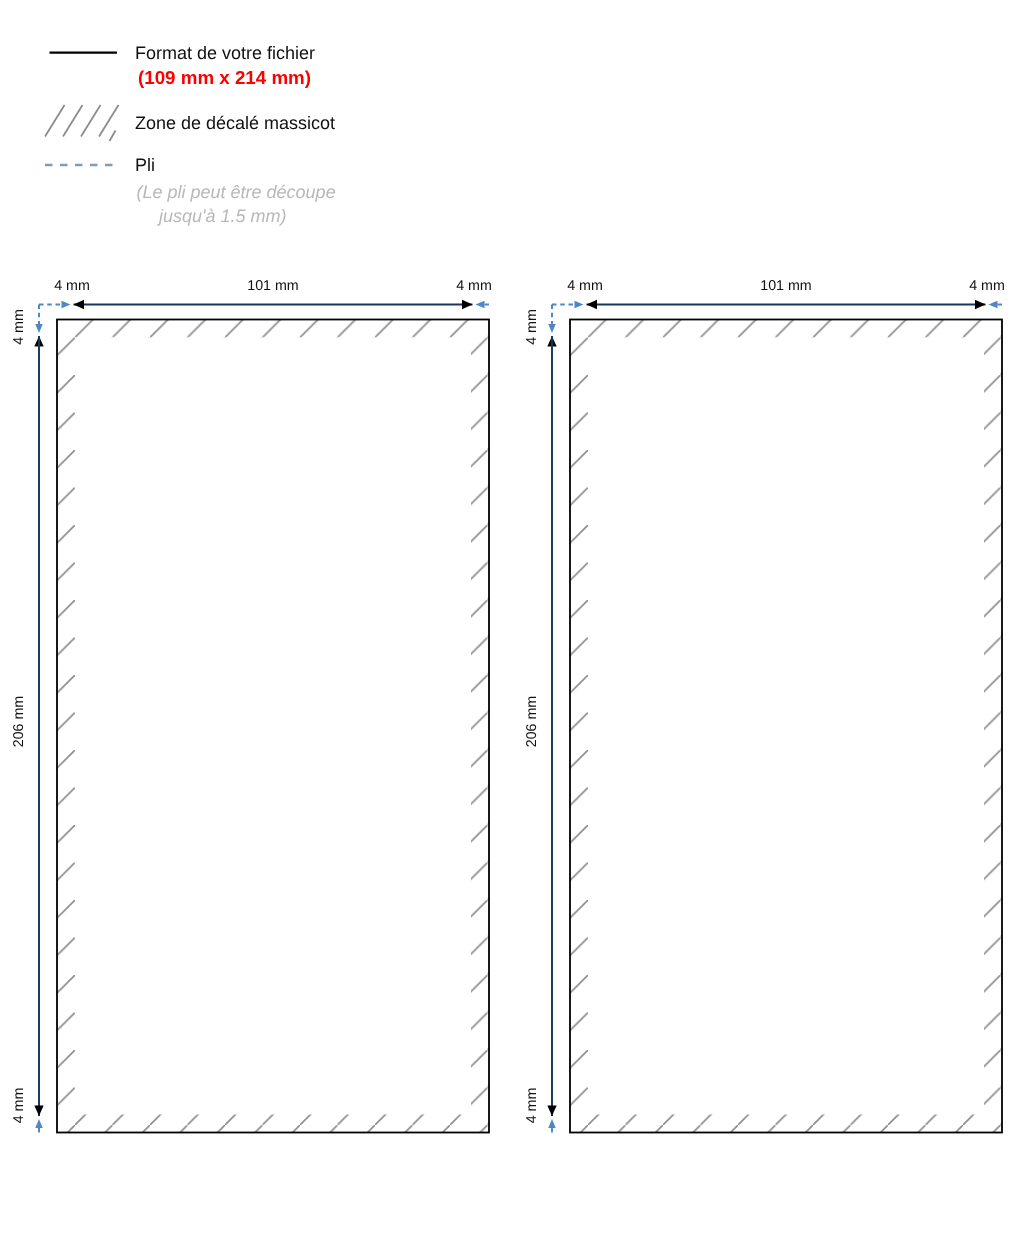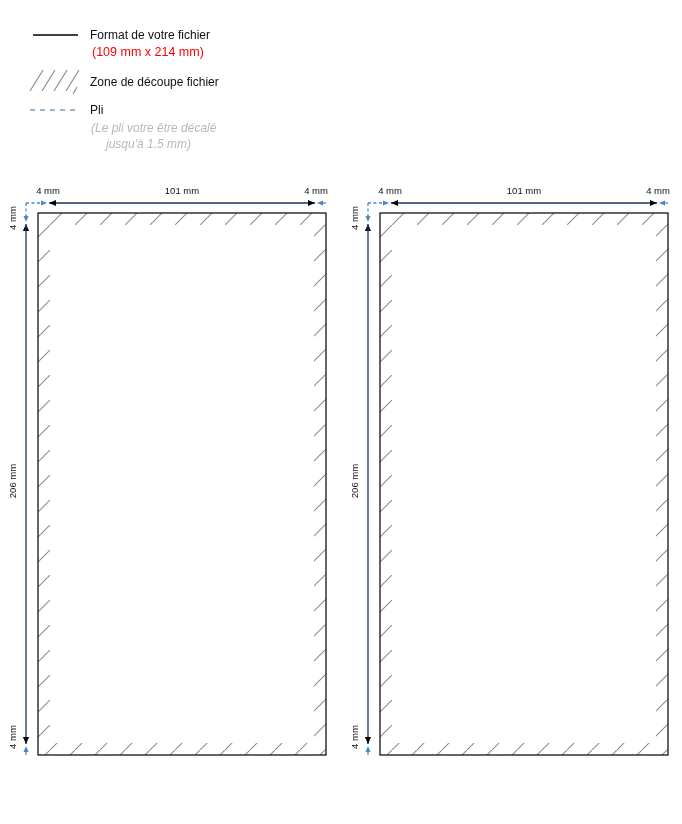--- a/index.html
+++ b/index.html
@@ -26,21 +26,21 @@
 
   .legend-text {
     position:absolute;
     font-size:12px;
     color:#111;
     white-space:nowrap;
     line-height:1.2;
   }
   .red-bold {
     color:var(--format-size-red,#ff0000);
-    font-weight:normal;
+    font-weight:bold;
     font-size:12.5px;
     text-align:right;
   }
   .note {
     color:var(--note-gray,#b8b8b8);
     font-style:italic;
   }
 </style>
 </head>
 <body>
@@ -91,23 +91,23 @@
         <polygon points="26,746 23.5,752 28.5,752" style="fill:var(--bleed-blue,#4e87c4)"></polygon>
         <path d="M26,752 V755" fill="none" style="stroke:var(--bleed-blue,#4e87c4)" stroke-width="1.3" stroke-dasharray="3,2.5"></path>
       </g>
     </g>
 
     <use href="#panel-gfx" x="342"></use>
   </svg>
 
   <div class="legend-text" style="left:90px;top:28px">Format de votre fichier</div>
   <div class="legend-text red-bold" style="left:92px;top:45px">(109 mm x 214 mm)</div>
-  <div class="legend-text" style="left:90px;top:75px">Zone de découpe fichier</div>
+  <div class="legend-text" style="left:90px;top:75px">Zone de décalé massicot</div>
   <div class="legend-text" style="left:90px;top:103px">Pli</div>
-  <div class="legend-text note" style="left:91px;top:121px">(Le pli votre être décalé</div>
+  <div class="legend-text note" style="left:91px;top:121px">(Le pli peut être découpe</div>
   <div class="legend-text note" style="left:106px;top:137px">jusqu'à 1.5 mm)</div>
 
   <span class="lbl" style="left:48px;top:191px">4 mm</span>
   <span class="lbl" style="left:182px;top:191px">101 mm</span>
   <span class="lbl" style="left:316px;top:191px">4 mm</span>
   <span class="lbl rot" style="left:13px;top:218px">4 mm</span>
   <span class="lbl rot" style="left:13px;top:481px">206 mm</span>
   <span class="lbl rot" style="left:13px;top:737px">4 mm</span>
 
   <span class="lbl" style="left:390px;top:191px">4 mm</span>

